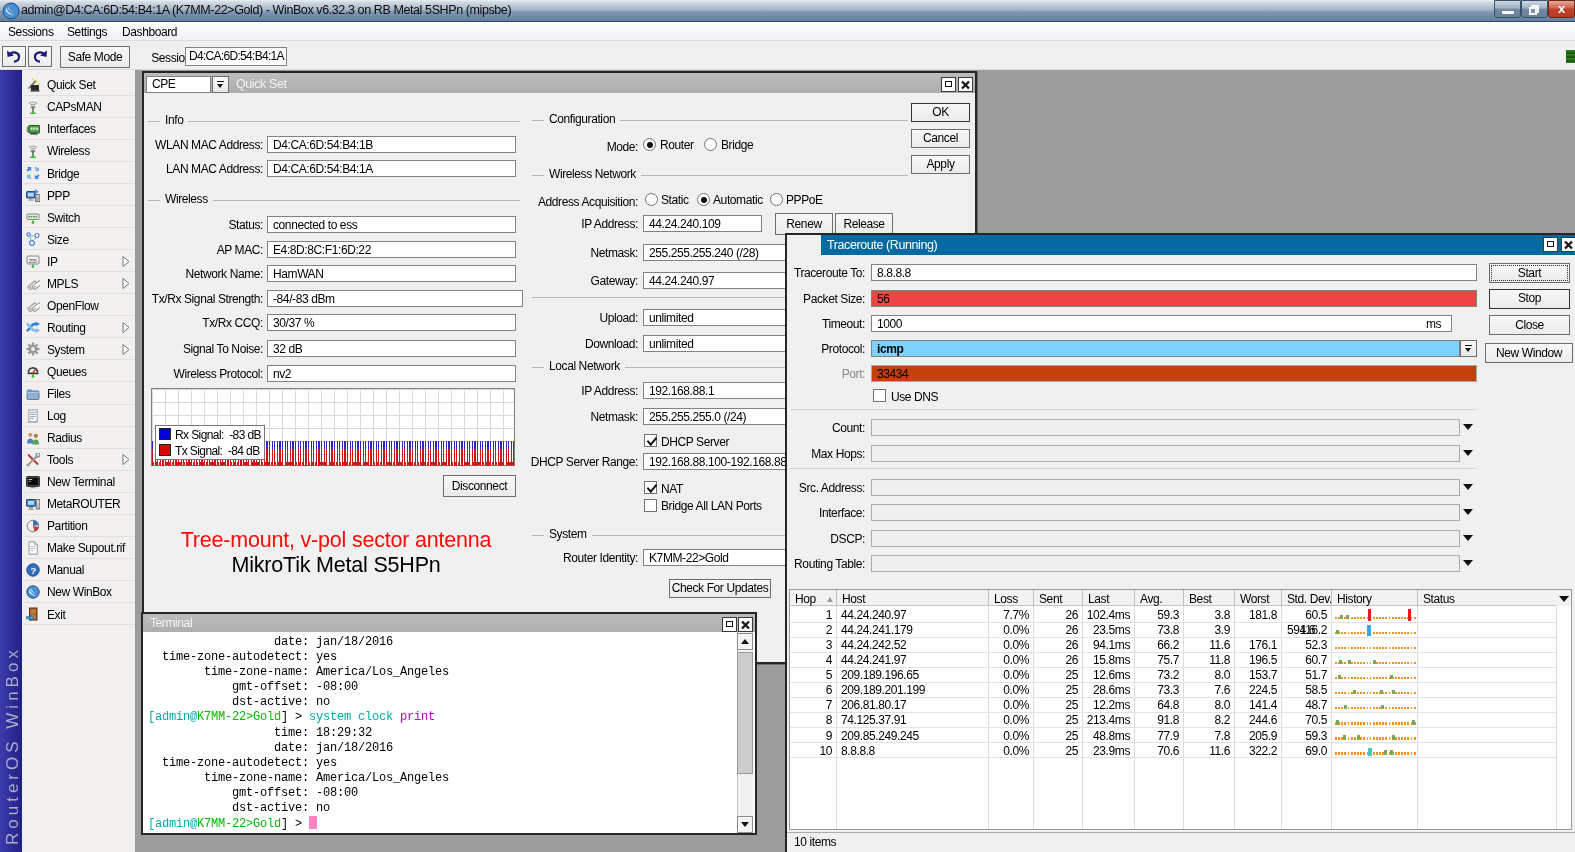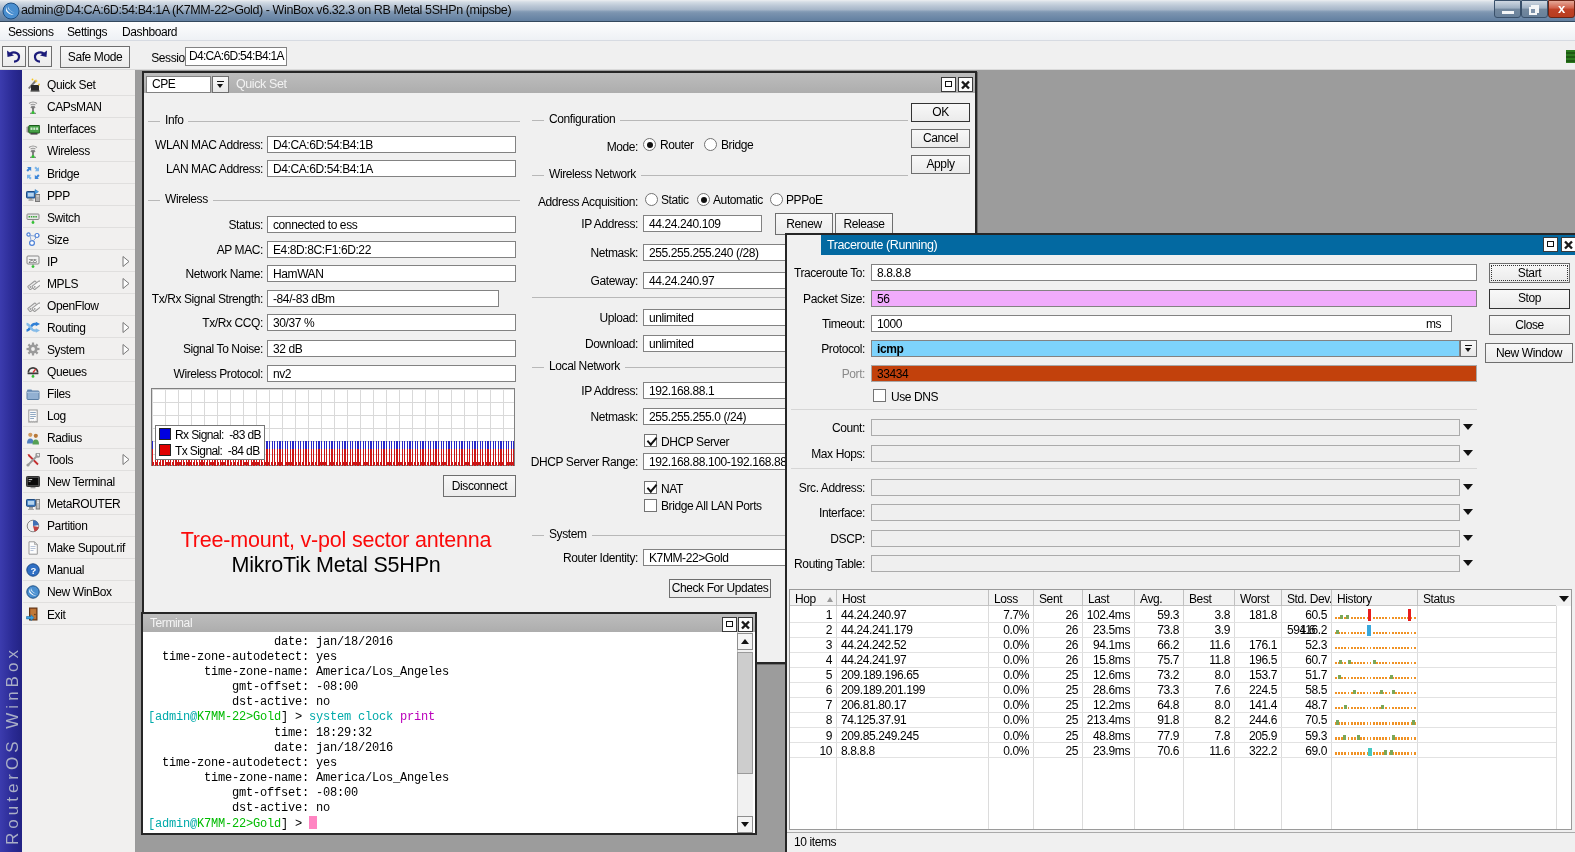--- a/index.html
+++ b/index.html
@@ -341,21 +341,21 @@
 <div class="grpline" style="left:148px;top:200px;width:372px;">
       <span class="grplbl" style="left:12px;">Wireless</span>
     </div>
 <div class="lbl" style="left:140px;top:218px;width:123px;">Status:</div>
 <div class="fld" style="left:267px;top:216px;width:249px;">connected to ess</div>
 <div class="lbl" style="left:140px;top:242.5px;width:123px;">AP MAC:</div>
 <div class="fld" style="left:267px;top:240.5px;width:249px;">E4:8D:8C:F1:6D:22</div>
 <div class="lbl" style="left:140px;top:267px;width:123px;">Network Name:</div>
 <div class="fld" style="left:267px;top:265px;width:249px;">HamWAN</div>
 <div class="lbl" style="left:140px;top:291.7px;width:123px;">Tx/Rx Signal Strength:</div>
-<div class="fld" style="left:267px;top:289.7px;width:232px;">-84/-83 dBm</div>
+<div class="fld" style="left:267px;top:289.7px;width:256px;">-84/-83 dBm</div>
 <div class="lbl" style="left:140px;top:316.4px;width:123px;">Tx/Rx CCQ:</div>
 <div class="fld" style="left:267px;top:314.4px;width:249px;">30/37 %</div>
 <div class="lbl" style="left:140px;top:342px;width:123px;">Signal To Noise:</div>
 <div class="fld" style="left:267px;top:340px;width:249px;">32 dB</div>
 <div class="lbl" style="left:140px;top:366.7px;width:123px;">Wireless Protocol:</div>
 <div class="fld" style="left:267px;top:364.7px;width:249px;">nv2</div>
 <div class="abs" style="left:151px;top:388px;width:364px;height:78px;background:#fff;border:1px solid #808080;background-image:repeating-linear-gradient(90deg,#d9d9d9 0 1px,rgba(0,0,0,0) 1px 13px),repeating-linear-gradient(180deg,#d9d9d9 0 1px,rgba(0,0,0,0) 1px 13px);"></div>
 <div class="abs" style="left:152px;top:441px;width:362px;height:25px;background:repeating-linear-gradient(90deg,#2828c8 0 1.25px,rgba(0,0,0,0) 1.25px 2.6px);"></div>
 <div class="abs" style="left:152px;top:449px;width:362px;height:17px;background:repeating-linear-gradient(90deg,#cc1515 0 1.25px,rgba(0,0,0,0) 1.25px 2.6px);"></div>
 <div class="abs" style="left:152px;top:462px;width:362px;height:3px;background:repeating-linear-gradient(90deg,#cc1515 0 2px,rgba(0,0,0,0) 2px 3.4px);"></div>
@@ -462,21 +462,21 @@
 <div class="wbtn" style="left:1543px;top:237px;background:#fff;">
     <div class="abs" style="left:3px;top:3px;width:7px;height:6px;border:1.6px solid #111;"></div>
   </div>
 <div class="wbtn" style="left:1561px;top:237px;background:#fff;"><svg width="13" height="12" viewBox="0 0 13 12" style="margin-top:1px">
       <path d="M3 2.5 L10 9.5 M10 2.5 L3 9.5" stroke="#1a1a1a" stroke-width="2.4"></path>
     </svg></div>
 <div id="traceform">
 <div class="lbl" style="left:790px;top:265.5px;width:75px;">Traceroute To:</div>
 <div class="fld" style="left:871px;top:263.5px;width:606px;background:#fff;border-color:#828282;">8.8.8.8</div>
 <div class="lbl" style="left:790px;top:291.5px;width:75px;">Packet Size:</div>
-<div class="fld" style="left:871px;top:289.5px;width:606px;background:#f0abfc;border-color:#828282;">56</div>
+<div class="fld" style="left:871px;top:289.5px;width:606px;background:#ef4444;border-color:#828282;">56</div>
 <div class="lbl" style="left:790px;top:317px;width:75px;">Timeout:</div>
 <div class="fld" style="left:871px;top:315px;width:581px;background:#fff;border-color:#828282;">1000</div>
 <div class="abs" style="left:1426px;top:317px;">ms</div>
 <div class="lbl" style="left:790px;top:342px;width:75px;">Protocol:</div>
 <div class="fld" style="left:871px;top:340px;width:589px;background:#7dd3fc;border-color:#828282;font-weight:bold;">icmp</div>
 <div class="combtn" style="left:1460px;top:340px;width:17px;height:17px;">
       <div class="abs" style="left:4px;top:4px;width:7px;height:1.4px;background:#111;"></div>
       <div class="arrowdn abs" style="left:4px;top:7px;"></div>
     </div>
 <div class="lbl" style="left:790px;top:367px;width:75px;color:#8a8a8a;">Port:</div>

